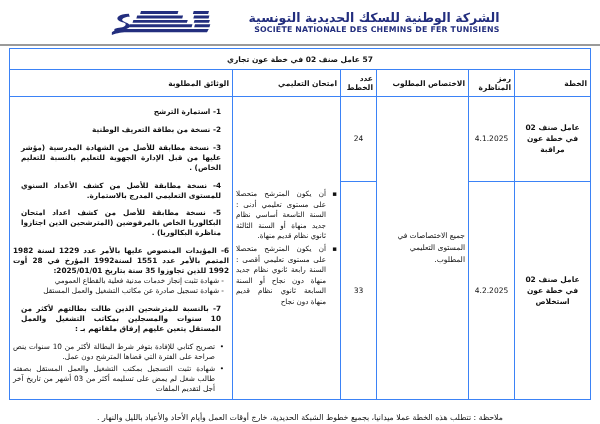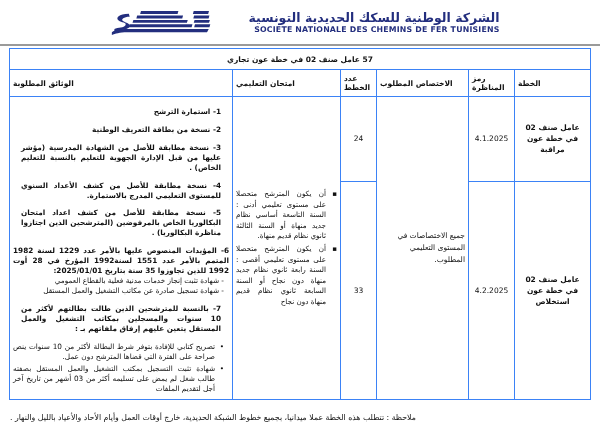--- a/index.html
+++ b/index.html
@@ -15,21 +15,21 @@
   .company-fr { font-size:7.8px; font-weight:bold; color:#232e7e; letter-spacing:.2px; }
   .head-rule { border-top:2px solid #9a9a9a; width:100%; }
 
   
   table.main { width:582px; margin:2px 9px 0 9px; border-collapse:collapse;
                direction:rtl; table-layout:fixed; }
   table.main td, table.main th { border:1px solid #3b82f6; padding:2px 3px;
                font-size:7.5px; vertical-align:middle; }
   .title-cell { text-align:center; font-weight:bold; font-size:9.5px;
                 height:21px; padding:2px; }
-  th.colhead { font-weight:bold; font-size:8px; text-align:left; height:27px; }
+  th.colhead { font-weight:bold; font-size:8px; text-align:right; height:27px; }
   td.pos-cell { text-align:center; font-weight:bold; font-size:7.8px; line-height:1.5; }
   td.code-cell { text-align:center; font-size:8px; direction:ltr; }
   td.count-cell { text-align:center; font-size:8.5px; }
   td.spec-cell { text-align:right; font-size:7.5px; line-height:1.6; padding:2px 6px; }
   td.level-cell { vertical-align:middle; padding:3px 6px; }
   td.docs-cell { vertical-align:top; padding:3px 6px 3px 4px; }
 
   
   .level-bullet { position:relative; padding-right:11px; margin:3px 0;
                   font-size:7.2px; line-height:1.45; text-align:justify; direction:rtl; }
@@ -38,21 +38,21 @@
   
   .doc-item, .doc-bold, .doc-sub, .doc-bullet { font-size:7.3px; line-height:1.36;
                   text-align:justify; direction:rtl; }
   .doc-item   { margin:8px;font-weight:bold; }
   .doc-bold   { font-weight:bold; }
   .doc-sub    { padding-right:5px; }
   .doc-bullet { position:relative; padding-right:14px; margin:3px 0; }
   .doc-bullet::before { content:"•"; position:absolute; right:5px; top:0; }
 
   
-  .note { direction:rtl; text-align:left; font-size:7.8px; margin:13px 10px 0 10px; }
+  .note { direction:rtl; text-align:center; font-size:7.8px; margin:13px 10px 0 10px; }
   .page-num { text-align:center; font-size:8px; margin-top:28px; }
 </style>
 </head>
 <body>
 
 <div class="letterhead">
   <div class="logo-box">
     <svg viewBox="0 0 130 40" width="122" height="34" aria-hidden="true">
       <g fill="#232e7e">
 

